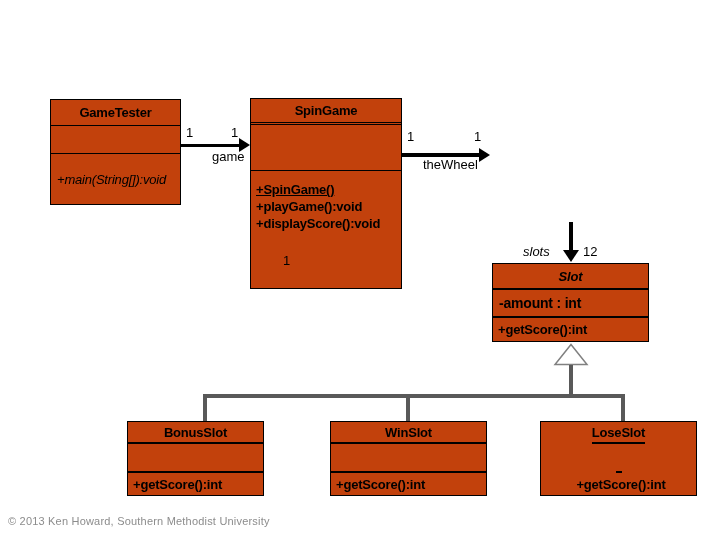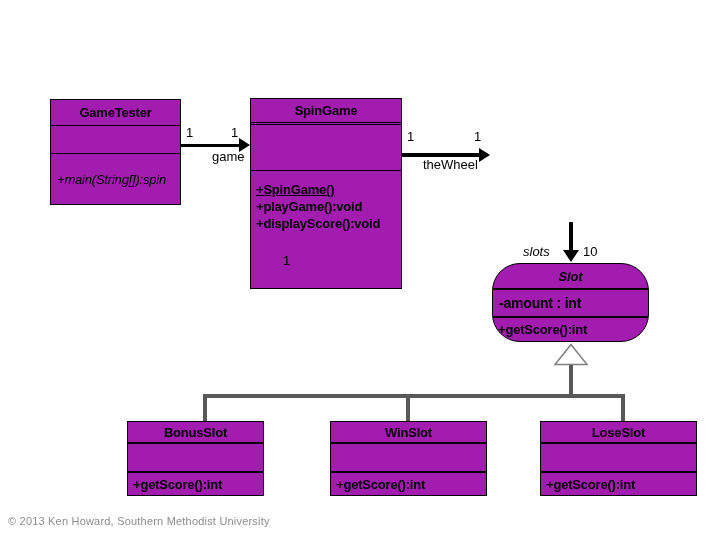--- a/index.html
+++ b/index.html
@@ -10,21 +10,21 @@
     height: 540px;
     background: #ffffff;
     font-family: "Liberation Sans", sans-serif;
     color: #000;
     overflow: hidden;
   }
 
   
   .cbox {
     position: absolute;
-    background: #a21caf;
+    background: #c2410c;
     border: 1px solid #000;
     display: flex;
     flex-direction: column;
   }
   .ctitle {
     display: flex;
     align-items: center;
     justify-content: center;
     font-weight: bold;
     font-size: 13px;
@@ -58,31 +58,31 @@
   #box-spingame { left: 250px; top: 98px;  width: 152px; height: 191px; }
   #box-spingame .ctitle { height: 26px; border-bottom: 3px double #000; }
   #box-spingame .cattrs { height: 46px; }
   #box-spingame .cmeths { padding: 10px 0 0 5px; font-weight: bold; }
 
   #box-wheel { left: 490px; top: 93px;  width: 173px; height: 129px; }
   #box-wheel .ctitle { height: 26px; border-bottom: 2px solid #000; }
   #box-wheel .cattrs { height: 48px; }
   #box-wheel .cmeths { padding: 8px 0 0 6px; font-weight: bold; }
 
-  #box-slot { left: 492px; top: 263px; width: 157px; height: 79px; border-radius: 28px; }
+  #box-slot { left: 492px; top: 263px; width: 157px; height: 79px; }
   #box-slot .ctitle { height: 26px; border-bottom: 2px solid #000; font-style: italic; }
   #box-slot .cattrs { height: 28px; border-bottom: 2px solid #000; }
   #box-slot .cmeths { display: flex; align-items: center; padding-left: 5px; font-weight: bold; }
 
   .subclass .ctitle { height: 22px; border-bottom: 2px solid #000; }
   .subclass .cattrs { height: 29px; border-bottom: 2px solid #000; }
   .subclass .cmeths { display: flex; align-items: center; padding-left: 5px; font-weight: bold; }
   #box-bonusslot { left: 127px; top: 421px; width: 137px; height: 75px; }
   #box-winslot   { left: 330px; top: 421px; width: 157px; height: 75px; }
-  #box-loseslot  { left: 540px; top: 421px; width: 157px; height: 75px; }
+  #box-loseslot  { left: 540px; top: 421px; width: 157px; height: 75px; align-items: center; }
 
   
   .ln { position: absolute; background: #000; }
   #ln-gt-sg { left: 180px; top: 144px; width: 61px; height: 3px; }
   #ah-gt-sg { position: absolute; left: 239px; top: 138px; width: 0; height: 0;
               border-top: 7px solid transparent; border-bottom: 7px solid transparent;
               border-left: 11px solid #000; }
   #ln-sg-wh { left: 402px; top: 153px; width: 78px; height: 4px; }
   #ah-sg-wh { position: absolute; left: 479px; top: 148px; width: 0; height: 0;
               border-top: 7px solid transparent; border-bottom: 7px solid transparent;
@@ -119,21 +119,21 @@
 </style>
 </head>
 <body>
 
 <div id="canvas">
 
   <div class="cbox" id="box-gametester">
     <div class="ctitle">GameTester</div>
     <div class="cattrs"></div>
     <div class="cmeths">
-      <span class="mline">+main(String[]):spin</span>
+      <span class="mline">+main(String[]):void</span>
     </div>
   </div>
 
   <div class="cbox" id="box-spingame">
     <div class="ctitle">SpinGame</div>
     <div class="cattrs"></div>
     <div class="cmeths">
       <div class="mline uline">+SpinGame()</div>
       <div class="mline">+playGame():void</div>
       <div class="mline">+displayScore():void</div>
@@ -183,21 +183,21 @@
   <div id="ah-sg-wh"></div>
   <span class="lbl" id="m-sg-b">1</span>
   <span class="lbl" id="m-wh">1</span>
   <span class="lbl" id="role-thewheel">theWheel</span>
 
   <span class="lbl" id="m-orphan">1</span>
 
   <div class="ln" id="ln-wh-sl"></div>
   <div id="ah-wh-sl"></div>
   <span class="lbl" id="role-slots">slots</span>
-  <span class="lbl" id="m-slot10">10</span>
+  <span class="lbl" id="m-slot10">12</span>
 
   <svg id="gen-triangle" width="36" height="23">
     <polygon points="18,1.5 34,21.5 2,21.5" fill="#ffffff" stroke="#808080" stroke-width="1.5"></polygon>
   </svg>
   <div class="ln gray" id="tree-stem"></div>
   <div class="ln gray" id="tree-h"></div>
   <div class="ln gray" id="tree-d1"></div>
   <div class="ln gray" id="tree-d2"></div>
   <div class="ln gray" id="tree-d3"></div>
 

